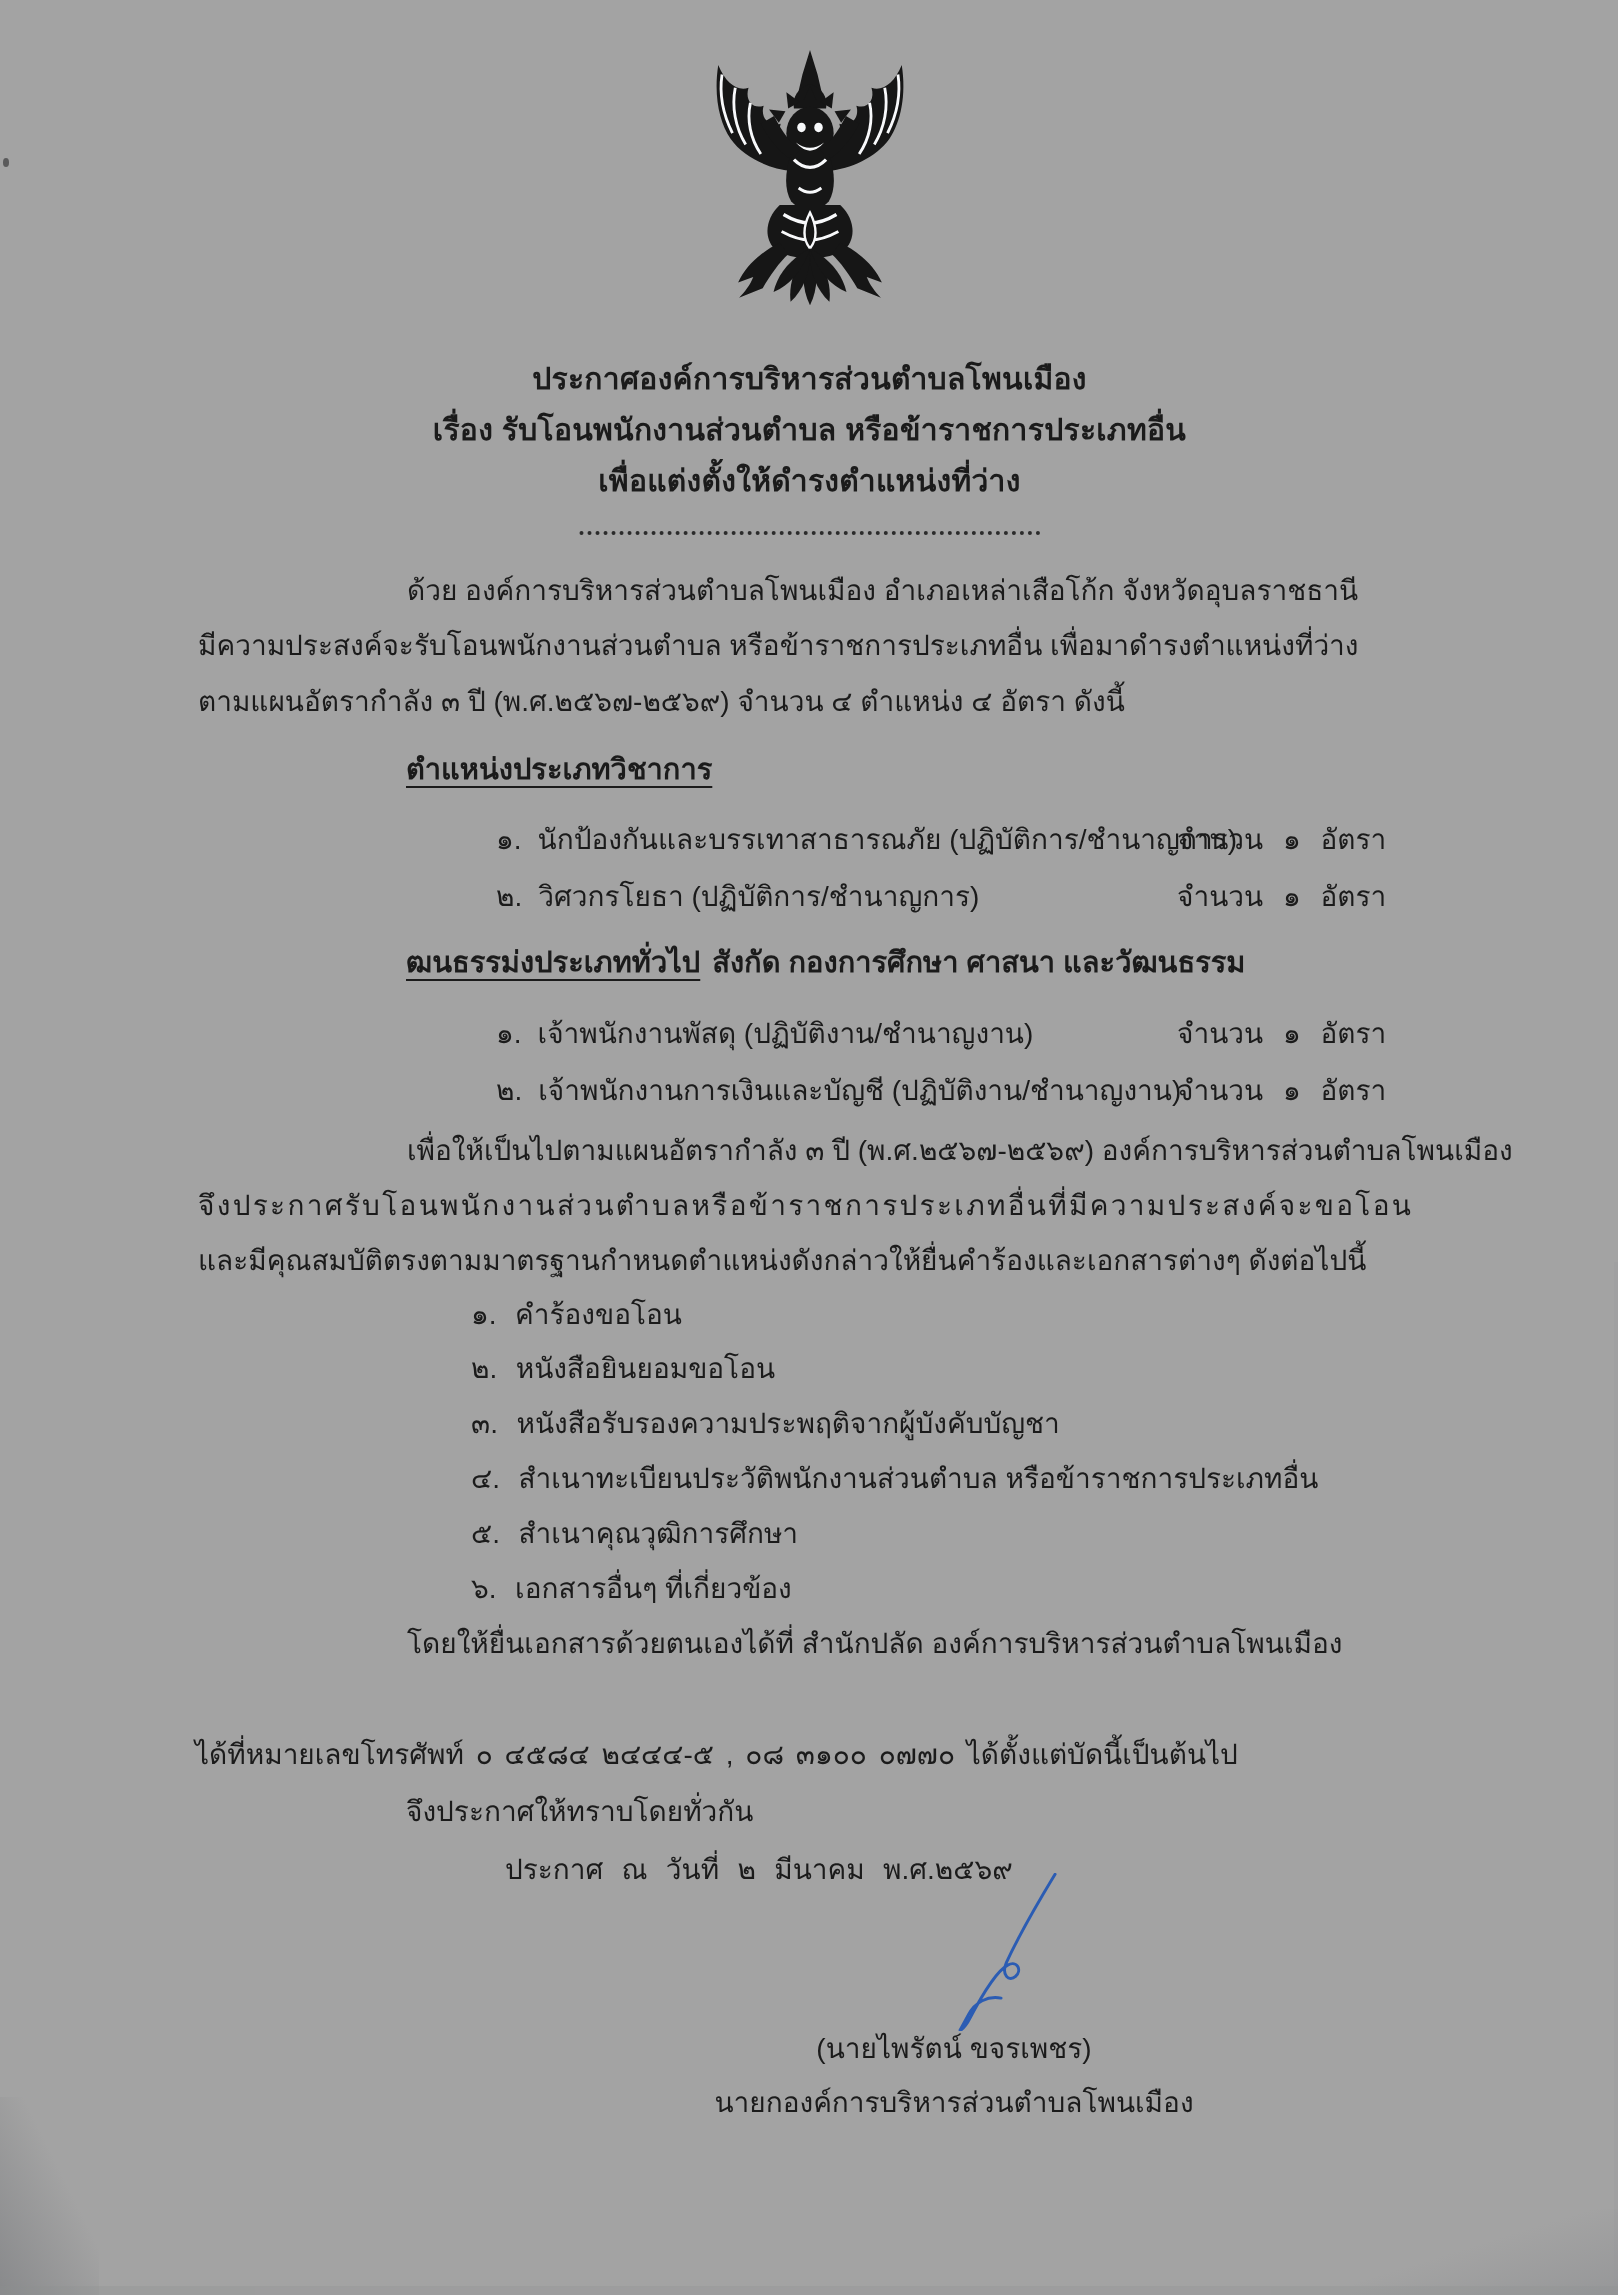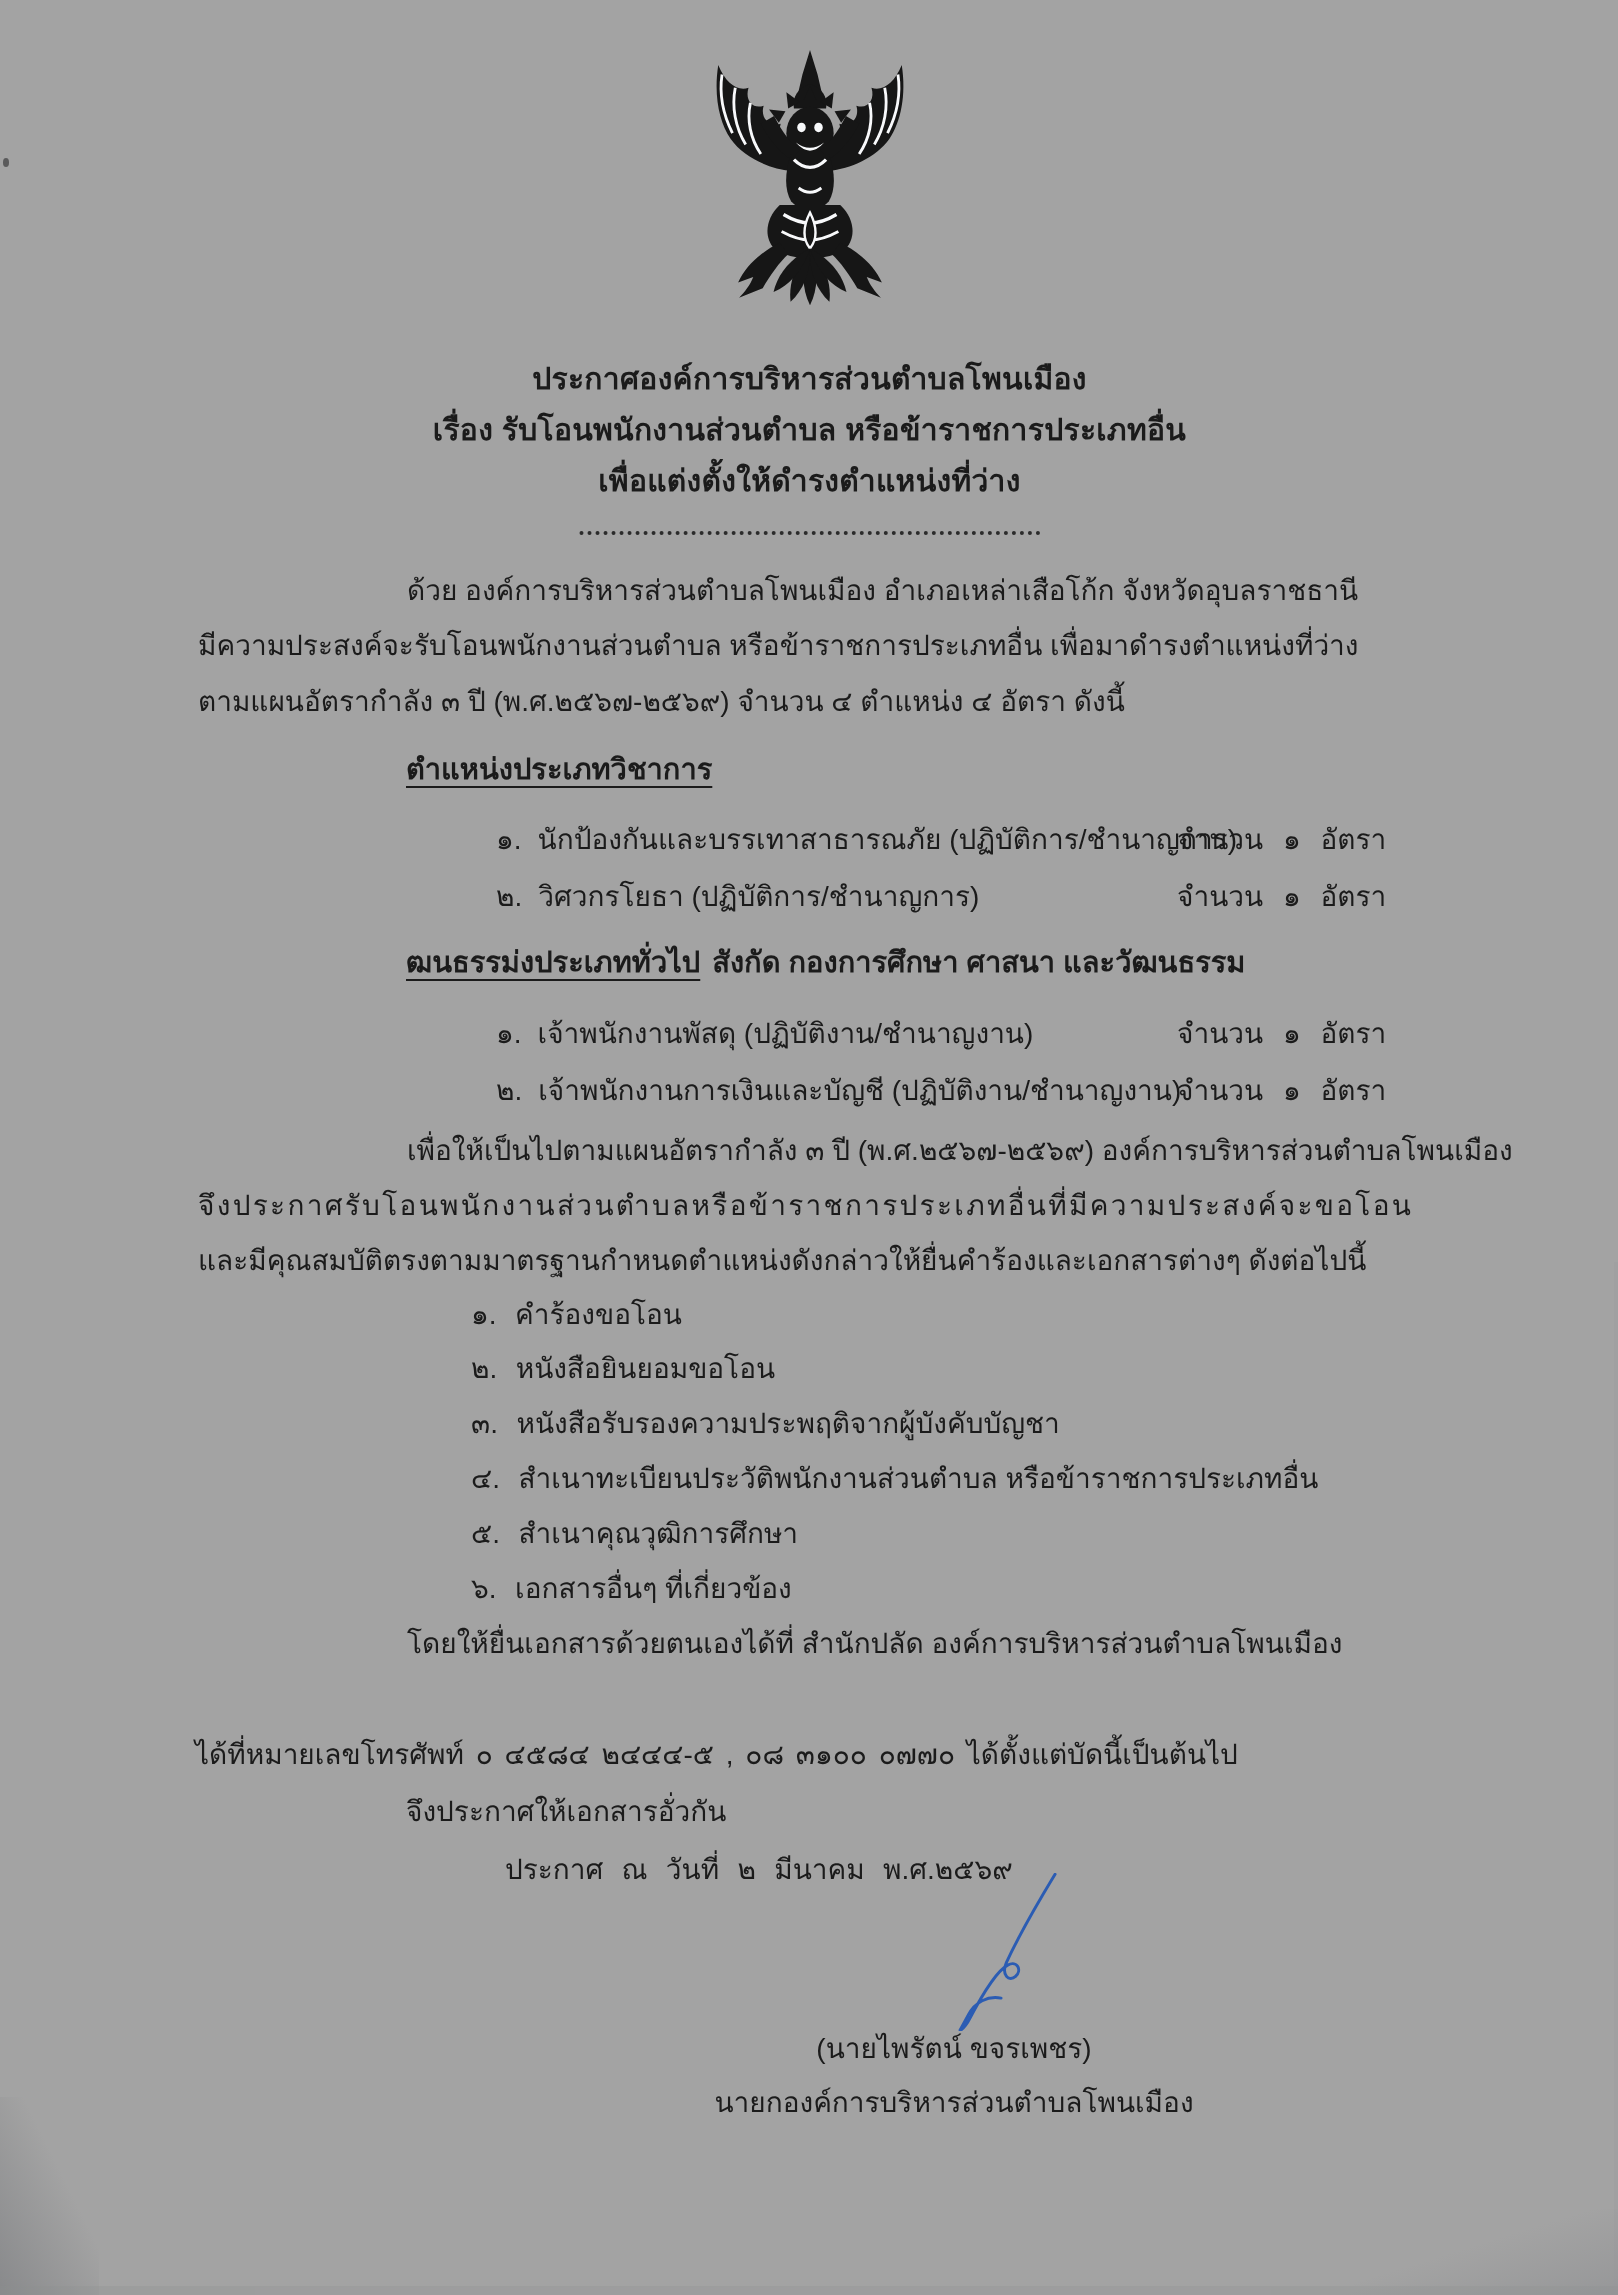--- a/index.html
+++ b/index.html
@@ -154,21 +154,21 @@
   <div class="abs body-txt" style="top:1511px;left:471px">
     <span class="no">๕.</span><span class="doc-text">สำเนาคุณวุฒิการศึกษา</span>
   </div>
   <div class="abs body-txt" style="top:1566px;left:471px">
     <span class="no">๖.</span><span class="doc-text">เอกสารอื่นๆ ที่เกี่ยวข้อง</span>
   </div>
 
   <div class="abs body-txt" style="top:1621px;left:407px">โดยให้ยื่นเอกสารด้วยตนเองได้ที่ สำนักปลัด องค์การบริหารส่วนตำบลโพนเมือง</div>
   <div class="abs body-txt phone" style="top:1732px;left:195px">ได้ที่หมายเลขโทรศัพท์ ๐ ๔๕๘๔ ๒๔๔๔-๕ , ๐๘ ๓๑๐๐ ๐๗๗๐ ได้ตั้งแต่บัดนี้เป็นต้นไป</div>
 
-  <div class="abs body-txt" style="top:1789px;left:406px">จึงประกาศให้เอกสารอั่วกัน</div>
+  <div class="abs body-txt" style="top:1789px;left:406px">จึงประกาศให้ทราบโดยทั่วกัน</div>
   <div class="abs body-txt date-line" style="top:1847px;left:505px">ประกาศ ณ วันที่  ๒  มีนาคม  พ.ศ.๒๕๖๙</div>
 
   <svg class="signature-svg" width="185" height="158" viewBox="0 0 280 240" aria-hidden="true">
     <path d="M232 2 C198 58 172 106 158 136 C150 155 162 166 172 157 C182 148 175 132 160 140 C145 148 126 176 102 222 C98 230 93 236 87 240 L100 216 C110 196 130 186 150 190" fill="none" stroke="#2b5cb3" stroke-width="4.5" stroke-linecap="round"></path>
   </svg>
 
   <div class="abs body-txt sig-block" style="top:2026px;left:684px">(นายไพรัตน์  ขจรเพชร)</div>
   <div class="abs body-txt sig-block" style="top:2080px;left:684px">นายกองค์การบริหารส่วนตำบลโพนเมือง</div>
 
   <div class="edge-dot"></div>

